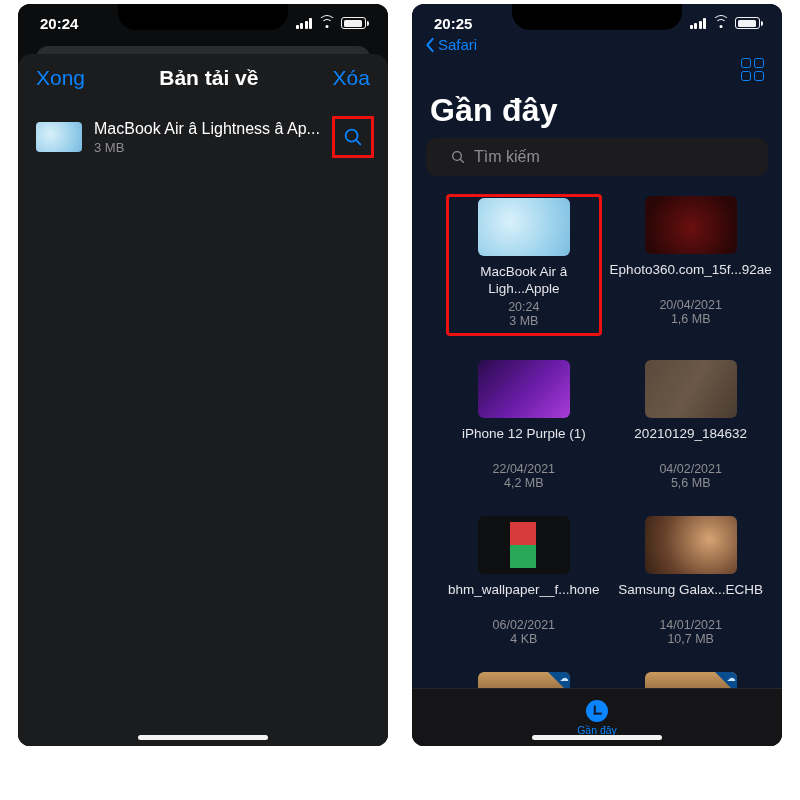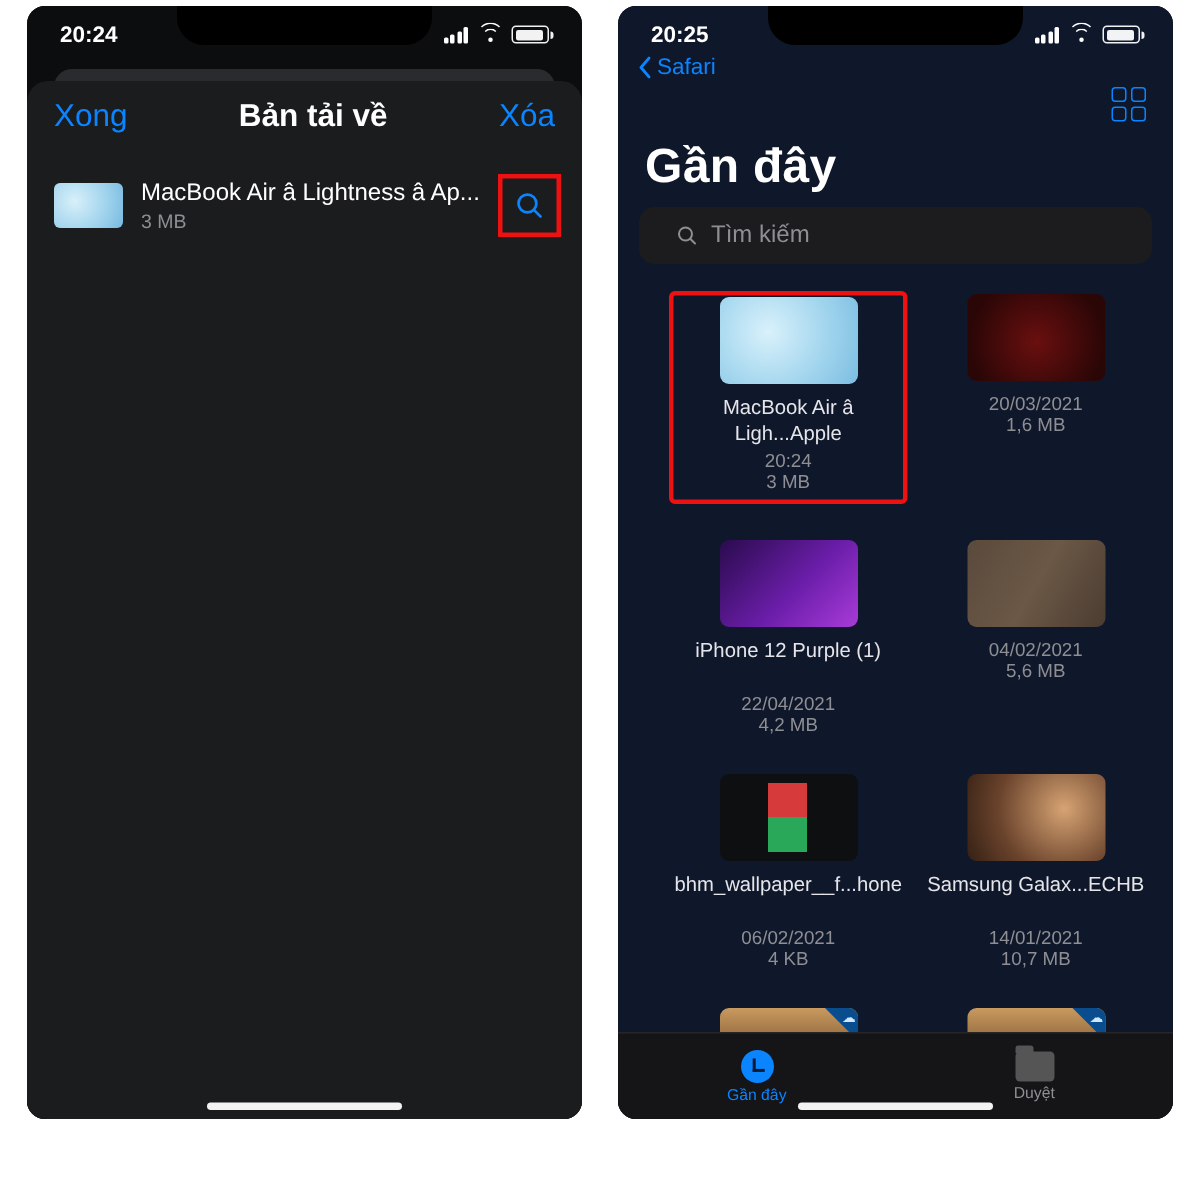--- a/index.html
+++ b/index.html
@@ -181,33 +181,35 @@
 
         <div class="file sky hl">
           <div class="th"></div>
           <div class="nm">MacBook Air â Ligh...Apple</div>
           <div class="dt">20:24</div>
           <div class="sz">3 MB</div>
         </div>
 
         <div class="file red">
           <div class="th"></div>
-          <div class="dt">20/03/2021</div>
+          <div class="nm">Ephoto360.com_15f...92ae</div>
+          <div class="dt">20/04/2021</div>
           <div class="sz">1,6 MB</div>
         </div>
 
         <div class="file purp">
           <div class="th"></div>
           <div class="nm">iPhone 12 Purple (1)</div>
           <div class="dt">22/04/2021</div>
           <div class="sz">4,2 MB</div>
         </div>
 
         <div class="file blur">
           <div class="th"></div>
+          <div class="nm">20210129_184632</div>
           <div class="dt">04/02/2021</div>
           <div class="sz">5,6 MB</div>
         </div>
 
         <div class="file bhm">
           <div class="th"></div>
           <div class="nm">bhm_wallpaper__f...hone</div>
           <div class="dt">06/02/2021</div>
           <div class="sz">4 KB</div>
         </div>
@@ -233,23 +235,19 @@
           <div class="th"></div>
         </div>
 
       </div>
 
       <div class="tabbar">
         <div class="tab active">
           <span class="circ"></span>
           <span>Gần đây</span>
         </div>
-        <div class="tab">
-          <span class="folder"></span>
-          <span>Duyệt</span>
-        </div>
       </div>
 
       <div class="home-ind"></div>
     </div>
   </div>
 
 </div>
 
 </body></html>

